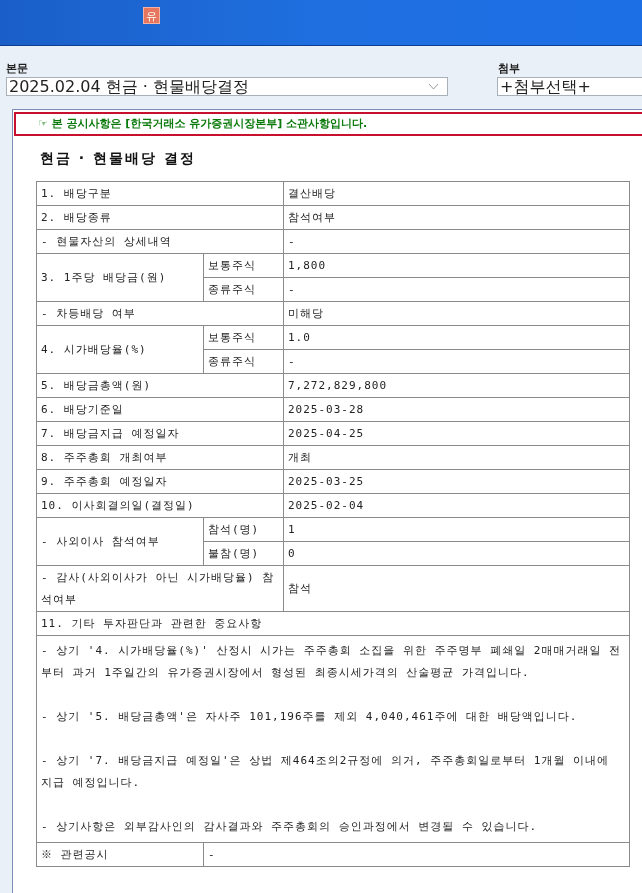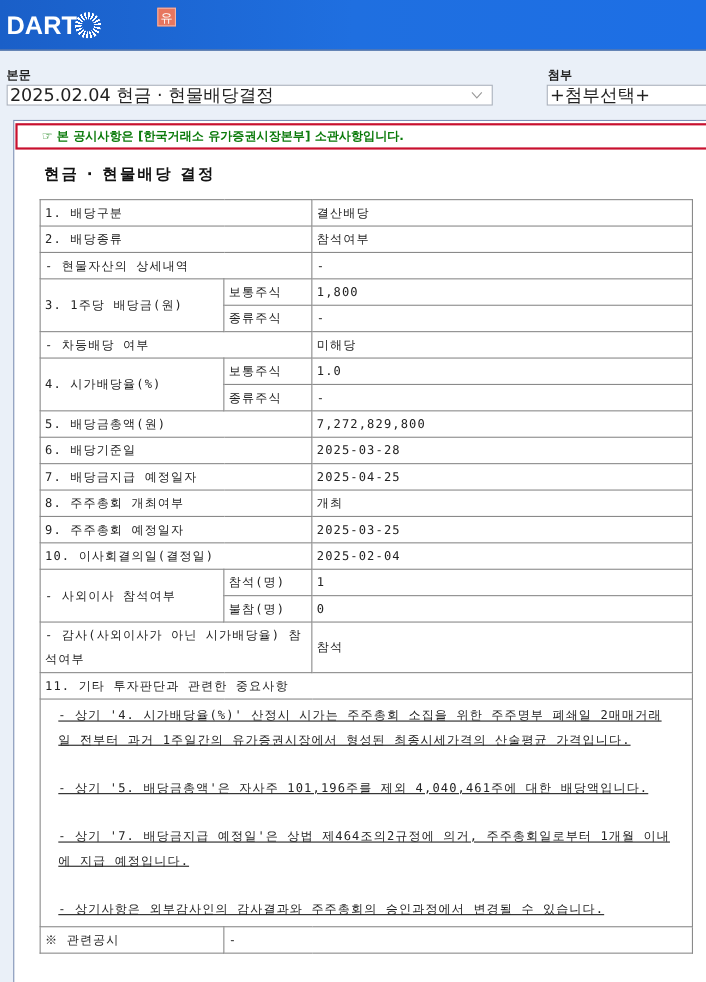--- a/index.html
+++ b/index.html
@@ -31,31 +31,27 @@
       color: #0a7a0a; font-size: 11px; font-weight: bold; line-height: 20px; padding-left: 22px;
     }
     .title { position: absolute; left: 40px; top: 150px; font-size: 14px; font-weight: bold; color: #111; letter-spacing: 2px; }
     table.main {
       position: absolute; left: 36px; top: 181px; width: 594px;
       border-collapse: collapse; font-family: "DejaVu Sans Mono", monospace; font-size: 11px; color: #222;
     }
     table.main td { border: 1px solid #8a8a8a; height: 24px; padding: 0 4px; vertical-align: middle; letter-spacing: 1px; }
     .c1 { width: 167px; }
     .c2 { width: 80px; }
-    .long { line-height: 22px; padding: 4px 16px !important; text-decoration: underline; }
+    .long { line-height: 22px; padding: 4px 4px !important; }
     .long p { min-height: 22px; }
   </style>
 </head>
 <body>
 
 <div class="header">
-  <div class="logo">
-    <span class="logo-text">DART</span>
-    <span class="logo-mark"></span>
-  </div>
   <div class="company">
     <span class="badge">유</span>
   </div>
 </div>
 
 <span class="lbl" style="left:6px; top:61px;">본문</span>
 <div class="select" style="left:6px; top:77px; width:442px;">
   <span>2025.02.04  현금 · 현물배당결정</span>
   <svg class="chev" viewBox="0 0 11 11">
       <polyline points="1,3 5.5,8 10,3" fill="none" stroke="#999" stroke-width="1"></polyline>

